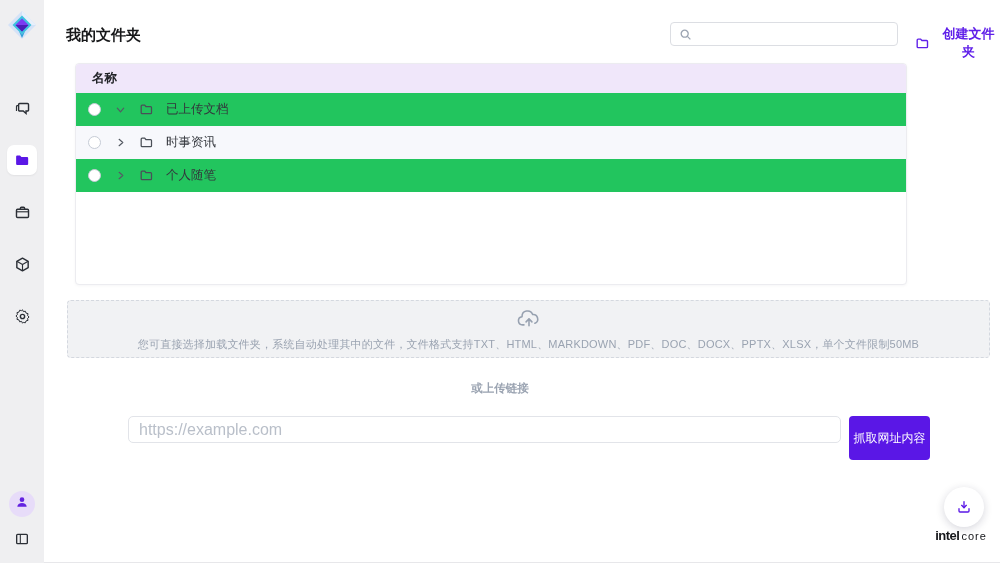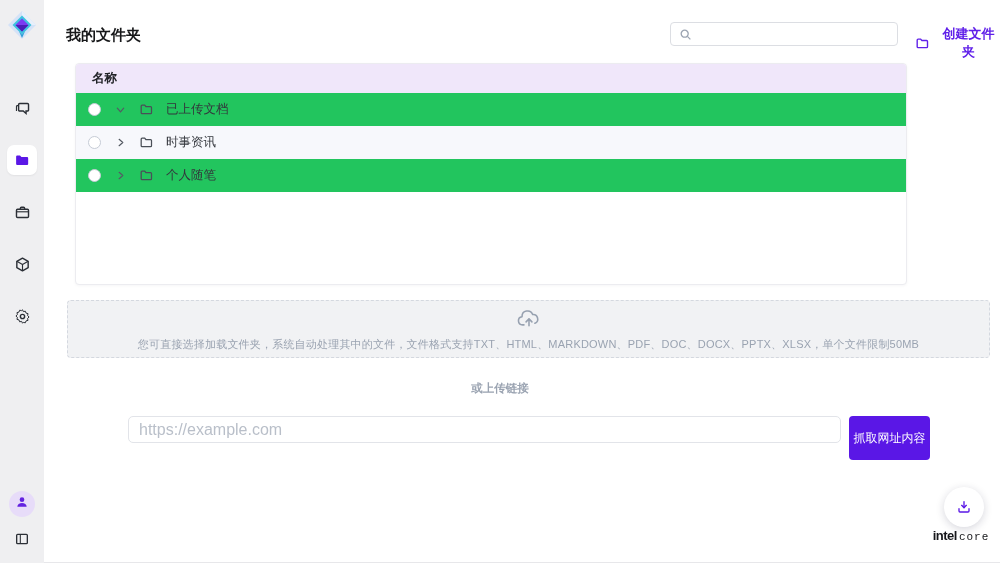--- a/index.html
+++ b/index.html
@@ -122,21 +122,21 @@
     box-shadow: 0 2px 8px rgba(30,30,60,.18);
     display: flex; align-items: center; justify-content: center;
     color: #5a17e6; cursor: pointer; border: none;
   }
   .intel {
     position: absolute; left: 932px; top: 528px; width: 58px;
     display: flex; flex-direction: column; align-items: center; gap: 32px;
   }
   .intel-line { display: flex; align-items: baseline; gap: 2px; color: #15161a; }
   .intel-word { font-size: 13px; font-weight: bold; letter-spacing: -0.5px; }
-  .core-word { font-size: 11px; font-weight: normal; letter-spacing: 1px; font-family: Liberation Mono, monospace; }
+  .core-word { font-size: 11px; font-weight: normal; letter-spacing: 1px; }
   .intel-badge {
     margin-top: 1px; font-size: 5px; color: #8a8f98;
     border: 1px solid #c9ccd2; border-radius: 2px; padding: 0 3px; line-height: 7px;
   }
 
   input::-webkit-input-placeholder { color: #b9bfc9; }
 </style>
 </head>
 <body>
 

